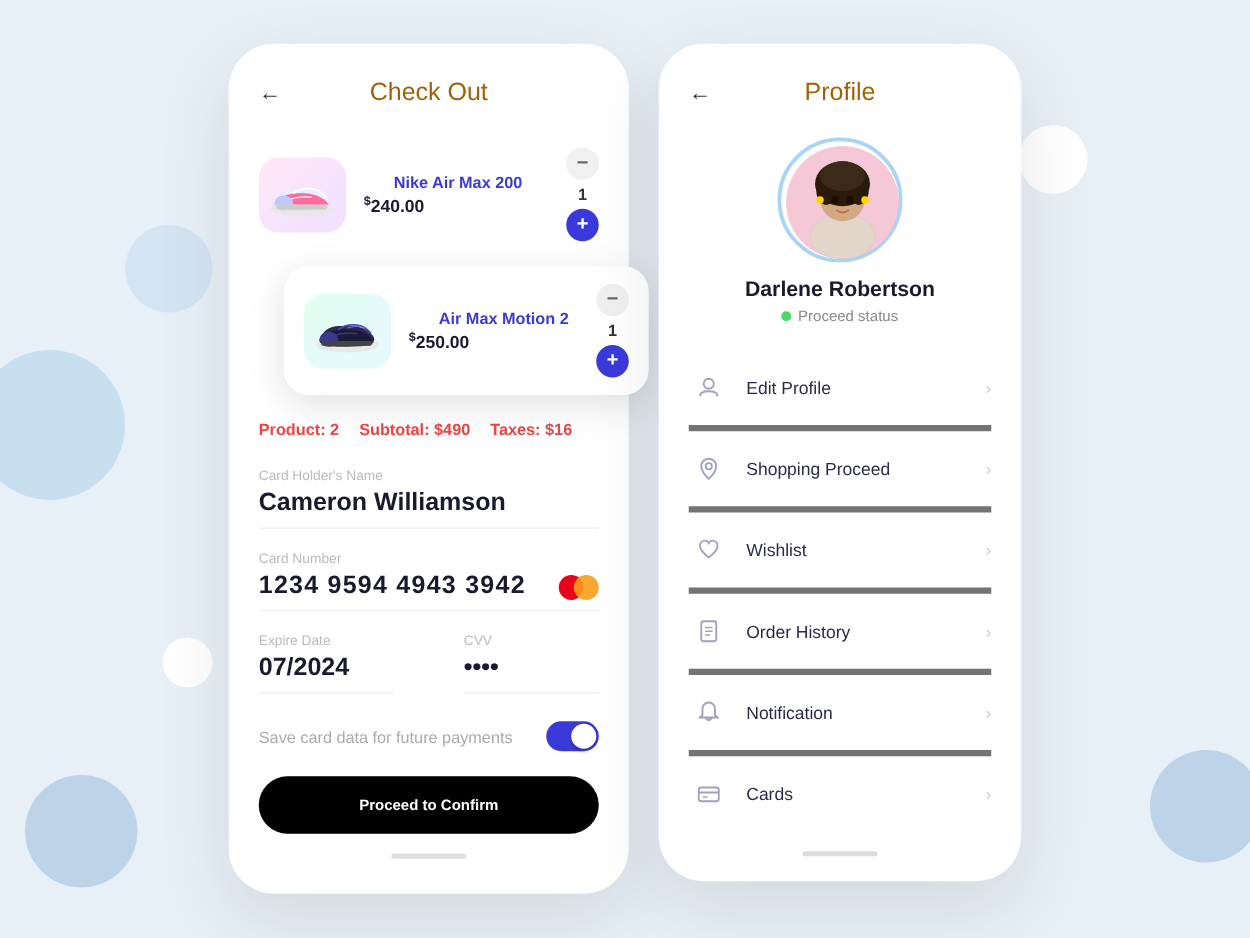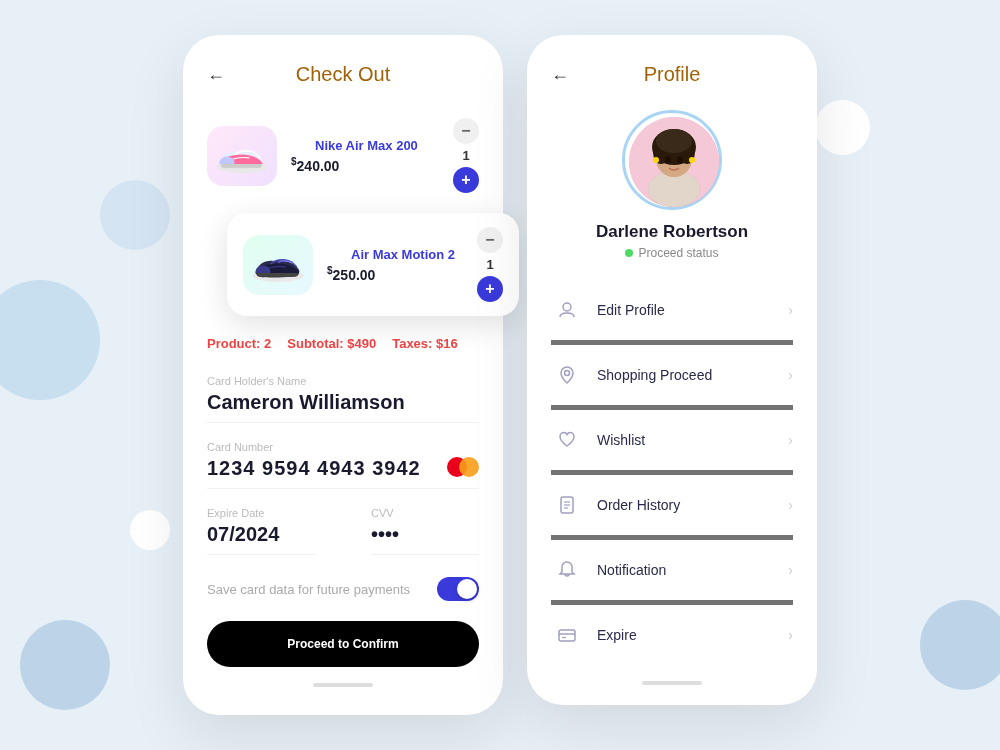--- a/index.html
+++ b/index.html
@@ -210,21 +210,21 @@
       color: #bbb;
       margin-bottom: 4px;
     }
     .field-value {
       font-size: 20px;
       font-weight: 600;
       color: #1a1a2e;
     }
     .card-number-row {
       display: flex;
-      align-items: flex-start;
+      align-items: flex-end;
       gap: 16px;
     }
     .card-number-row .field-value {
       flex: 1;
       letter-spacing: 1px;
     }
     .mastercard-icon {
       display: flex;
       align-items: center;
     }
@@ -622,21 +622,21 @@
       </li>
 
       <li class="menu-item" style="border-bottom:none">
         <div class="menu-icon">
           <svg width="20" height="20" viewBox="0 0 20 20">
               <rect x="2" y="5" width="16" height="11" rx="2" fill="none" stroke="#a0a0c0" stroke-width="1.5"></rect>
               <line x1="2" y1="9" x2="18" y2="9" stroke="#a0a0c0" stroke-width="1.5"></line>
               <line x1="5" y1="12.5" x2="9" y2="12.5" stroke="#a0a0c0" stroke-width="1.2"></line>
             </svg>
         </div>
-        <span class="menu-label">Expire</span>
+        <span class="menu-label">Cards</span>
         <span class="menu-chevron">›</span>
       </li>
 
     </ul>
 
     <div class="scroll-indicator"></div>
   </div>
 
 </div>
 

